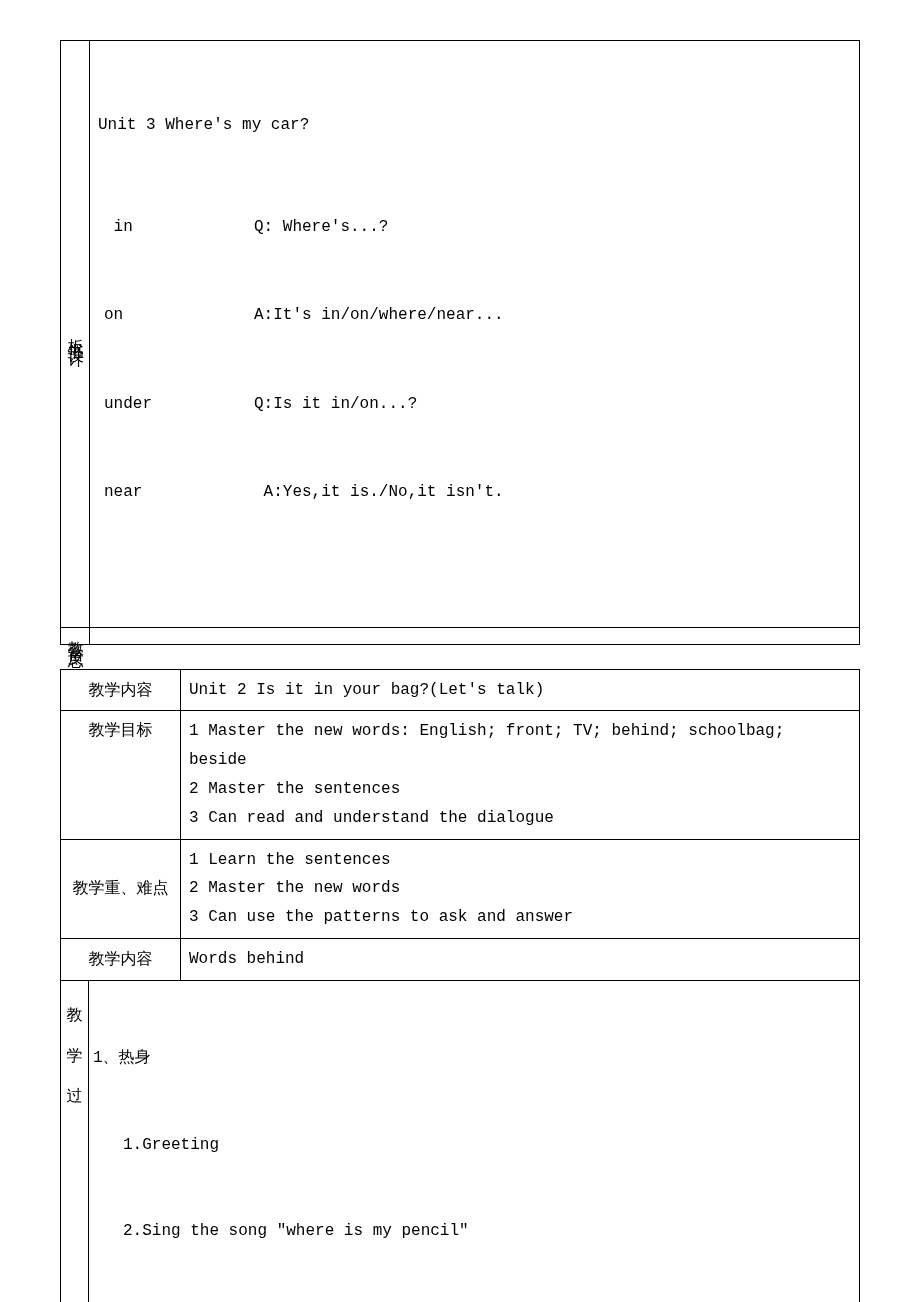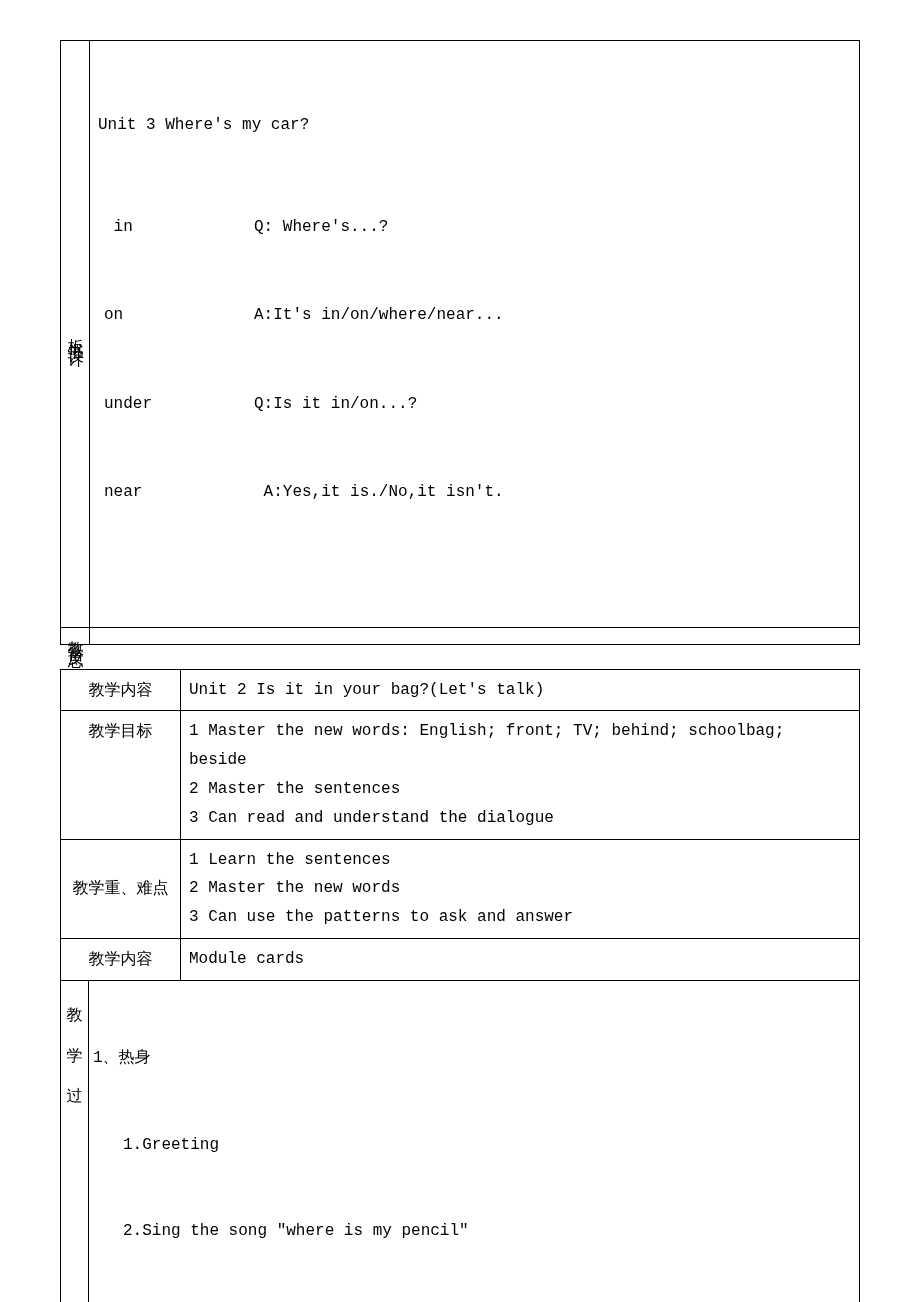--- a/index.html
+++ b/index.html
@@ -40,21 +40,21 @@
       width: 120px;
       text-align: center;
       vertical-align: middle;
       font-family: "SimSun", "宋体", serif;
     }
     .label-col-top {
       width: 120px;
       text-align: center;
       vertical-align: top;
       padding-top: 6px;
-      font-family: Liberation Serif, serif;
+      font-family: Liberation Mono, monospace;
     }
     .small-vert {
       width: 28px;
       text-align: center;
       vertical-align: top;
       padding: 8px 0;
     }
     .small-vert span {
       display: block;
       margin: 12px auto;
@@ -154,21 +154,21 @@
 3 Can read and understand the dialogue</td>
   </tr>
   <tr>
     <td colspan="2" class="label-col">教学重、难点</td>
     <td class="content-area">1 Learn the sentences
 2 Master the new words
 3 Can use the patterns to ask and answer</td>
   </tr>
   <tr>
     <td colspan="2" class="label-col">教学内容</td>
-    <td class="content-area">Module cards</td>
+    <td class="content-area">Words behind</td>
   </tr>
   <tr>
     <td class="small-vert">
       <span>教</span>
       <span>学</span>
       <span>过</span>
     </td>
     <td colspan="2" class="content-area process-content">
       <div>1、热身</div>
       <div class="indent1">1.Greeting</div>

